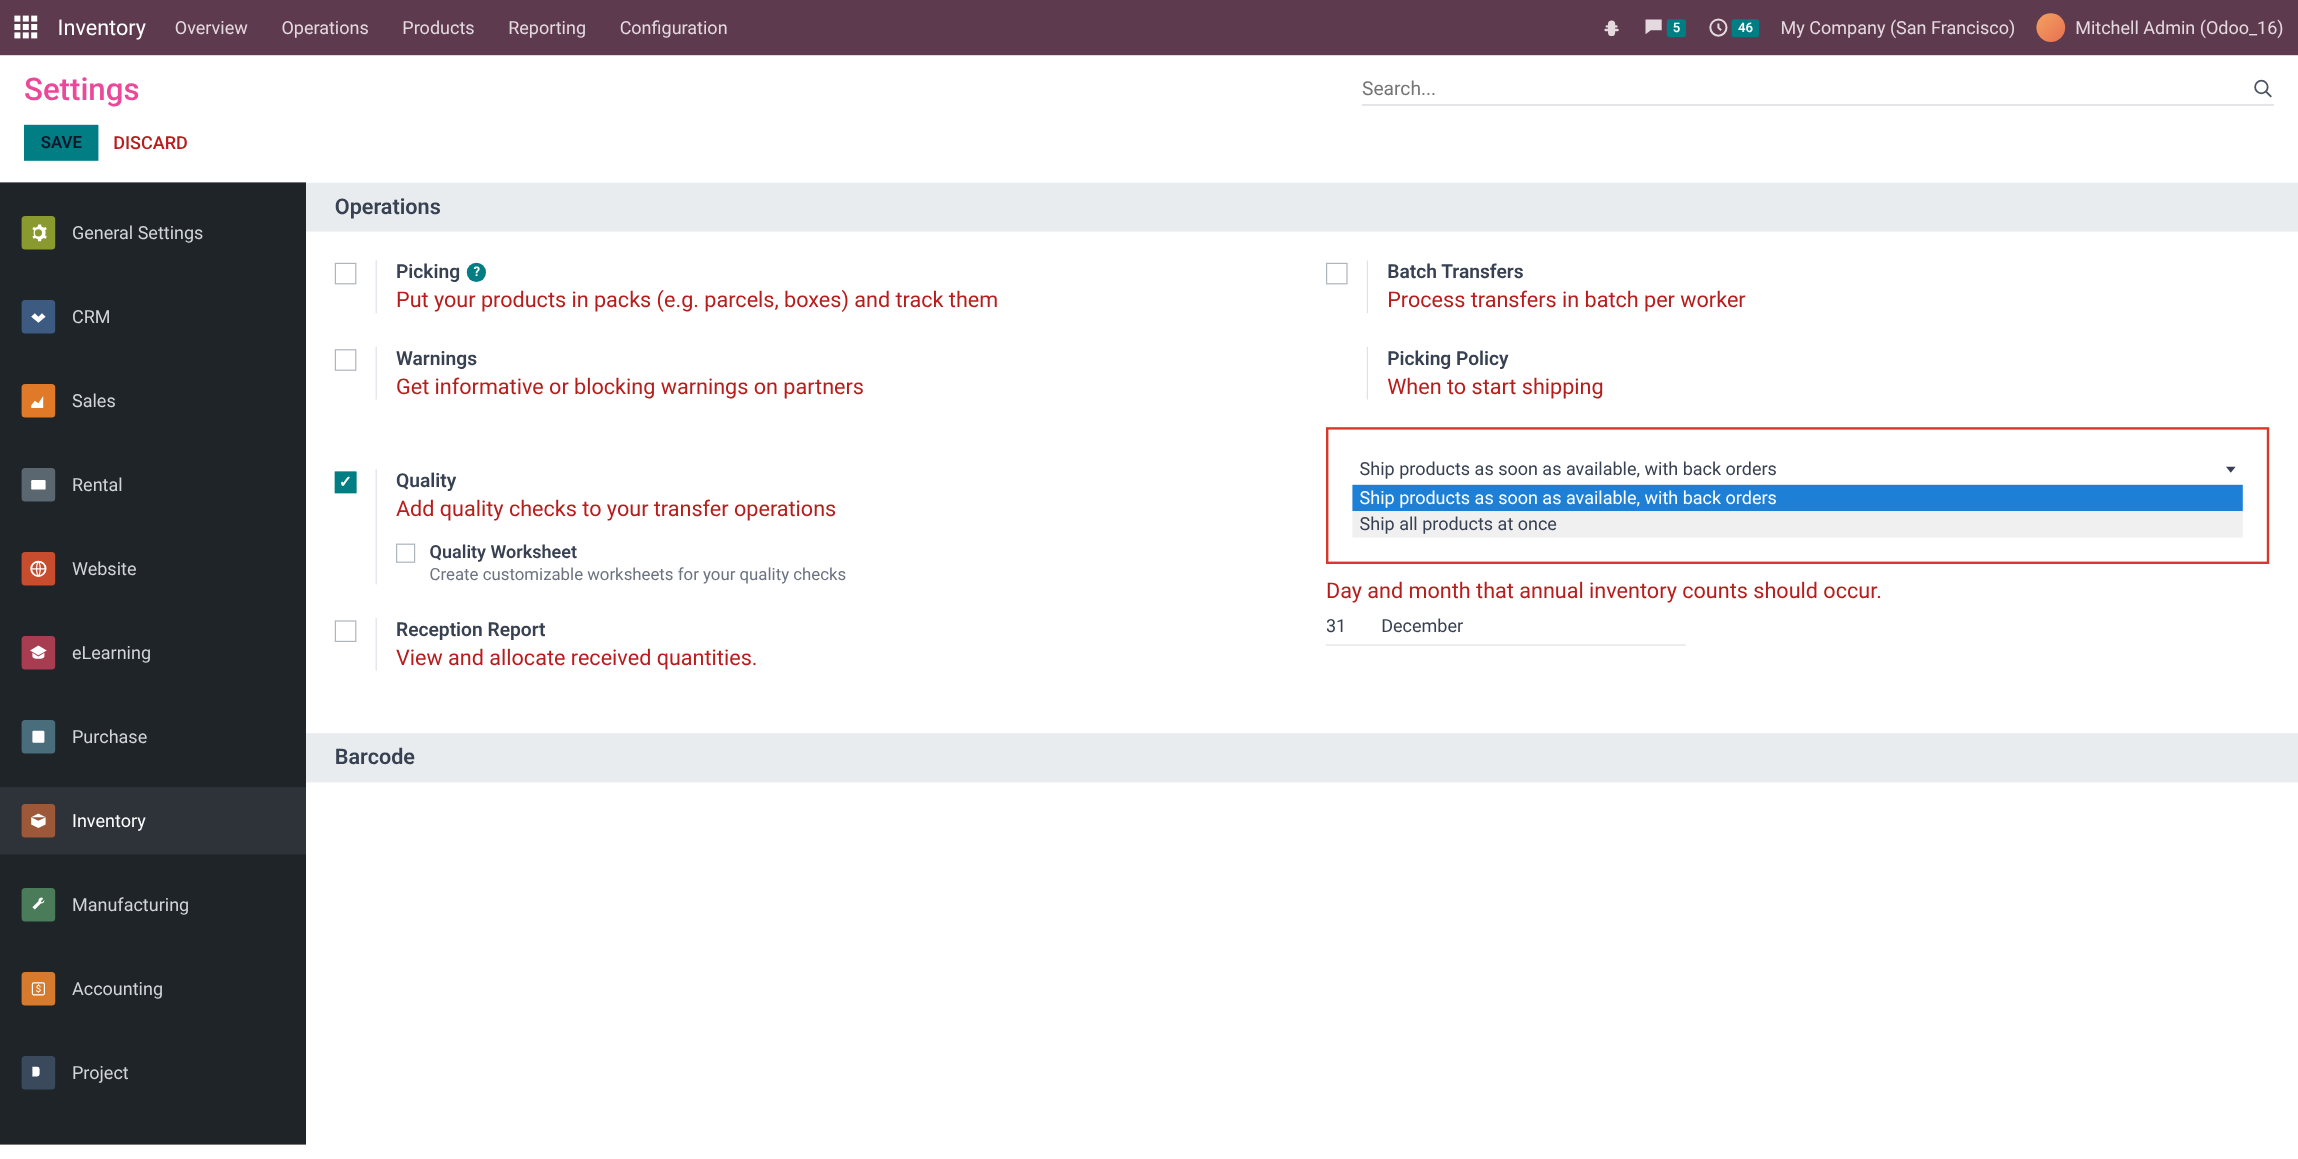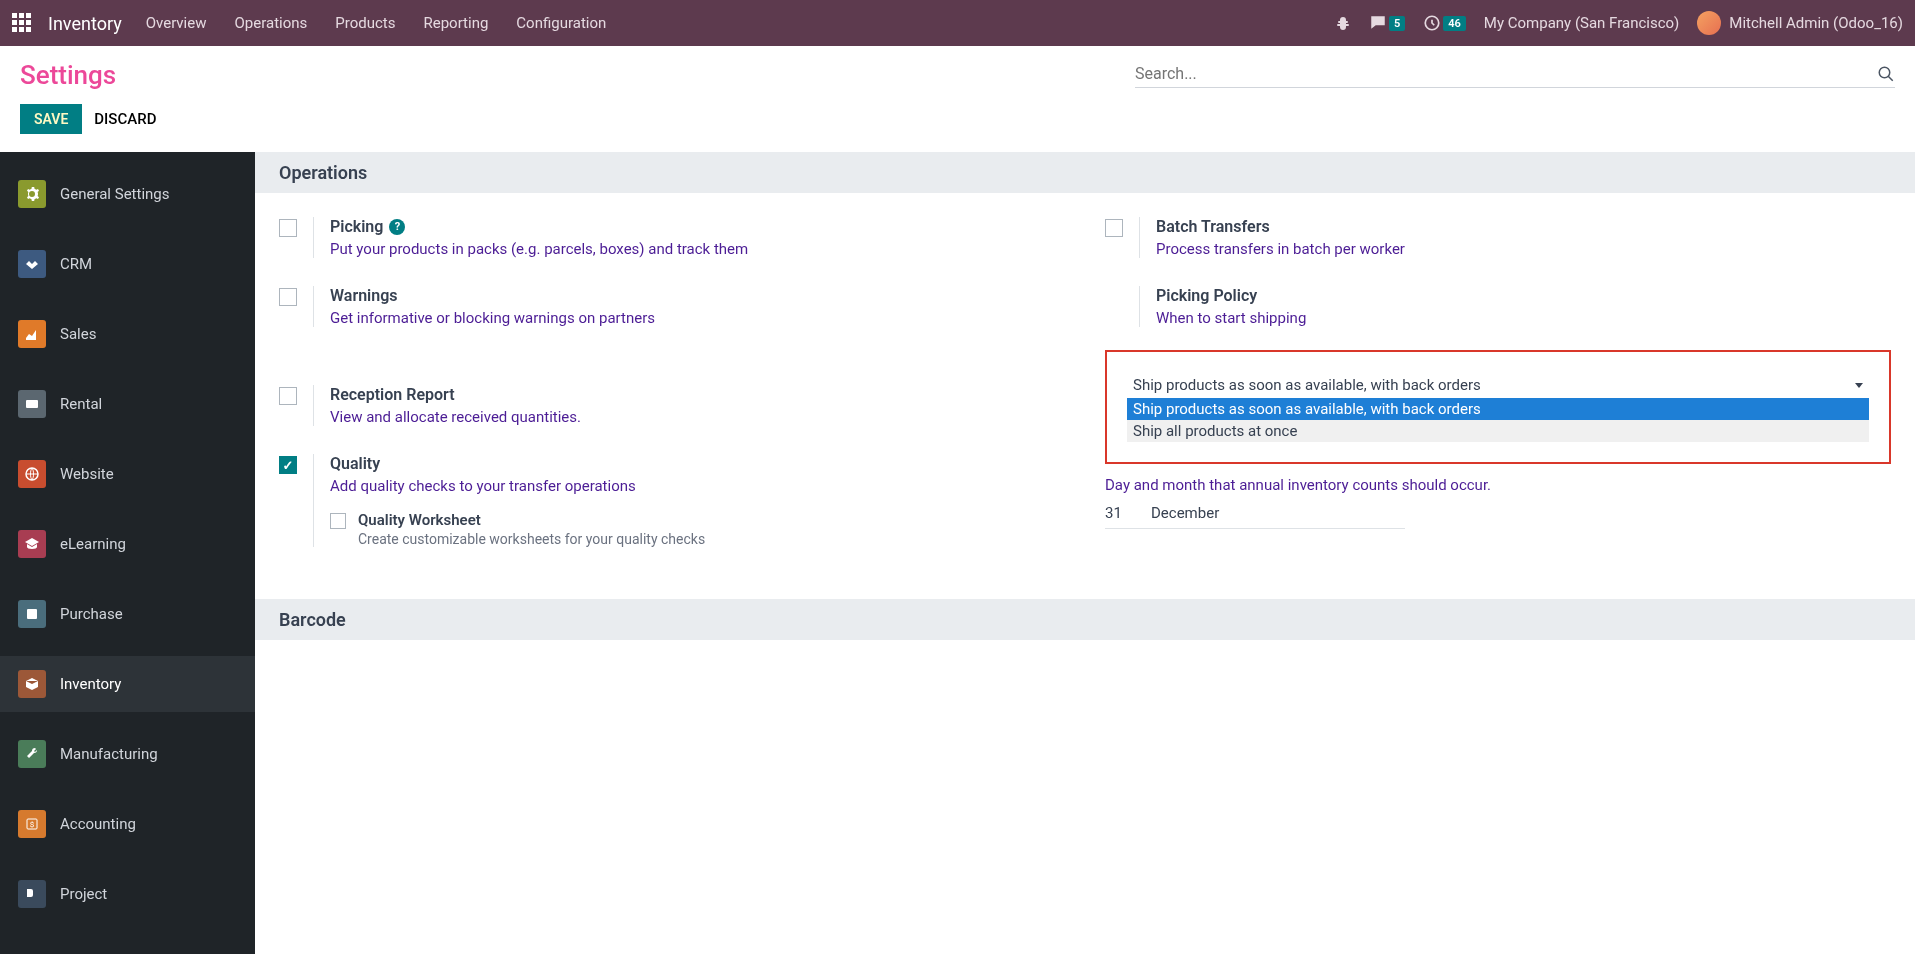--- a/index.html
+++ b/index.html
@@ -24,22 +24,22 @@
 .header { padding: 14px 20px 0 20px; display: flex; align-items: flex-start; gap: 40px; }
 .header-left { flex: 0 0 auto; }
 .page-title { font-size: 26px; color: #ec4899; font-weight: 500; }
 .header-right { flex: 1; display: flex; justify-content: flex-end; }
 .search-wrap { width: 760px; border-bottom: 1px solid #d1d5db; display: flex; align-items: center; padding: 4px 0; }
 .search-input { flex: 1; border: none; outline: none; font-size: 16px; color: #6b7280; background: transparent; }
 .search-icon-svg { width: 18px; height: 18px; stroke: #4b5563; stroke-width: 2; fill: none; }
 
 
 .actions { padding: 14px 20px 18px 20px; display: flex; gap: 12px; align-items: center; }
-.btn-save { background: #017e84; color: #fef9c3; border: none; padding: 7px 14px; font-size: 14px; font-weight: 600; cursor: pointer; }
-.btn-discard { background: transparent; color: #000000; border: none; font-size: 15px; font-weight: 500; cursor: pointer; }
+.btn-save { background: #017e84; color: #0f172a; border: none; padding: 7px 14px; font-size: 14px; font-weight: 600; cursor: pointer; }
+.btn-discard { background: transparent; color: #b91c1c; border: none; font-size: 15px; font-weight: 500; cursor: pointer; }
 
 
 .main { display: flex; height: calc(100vh - 46px - 54px - 64px); }
 .sidebar { width: 255px; background: #1f2428; color: #d1d5db; overflow-y: auto; flex-shrink: 0; }
 .sidebar-item { display: flex; align-items: center; gap: 14px; padding: 14px 18px; cursor: pointer; font-size: 15px; margin-top: 14px; }
 .sidebar-item.active { background: #2d3338; color: #fff; }
 .sidebar-icon { width: 28px; height: 28px; border-radius: 3px; display: flex; align-items: center; justify-content: center; flex-shrink: 0; }
 .ic-gear { background: #8a9a2e; }
 .ic-crm { background: #3d5a80; }
 .ic-sales { background: #e07a29; }
@@ -56,21 +56,21 @@
 .content { flex: 1; overflow-y: auto; background: #fff; position: relative; }
 .section-header { background: #e9ecef; padding: 10px 24px; font-size: 18px; font-weight: 600; color: #374151; }
 .settings-grid { display: flex; padding: 24px; gap: 40px; }
 .settings-col { flex: 1; }
 .setting-row { display: flex; gap: 16px; margin-bottom: 28px; align-items: flex-start; }
 .setting-checkbox { width: 18px; height: 18px; border: 1px solid #adb5bd; margin-top: 2px; cursor: pointer; flex-shrink: 0; display: flex; align-items: center; justify-content: center; }
 .setting-checkbox.checked { background: #017e84; border-color: #017e84; }
 .setting-checkbox.checked::after { content: '✓'; color: #fff; font-size: 13px; font-weight: bold; }
 .setting-body { flex: 1; border-left: 1px solid #dee2e6; padding-left: 16px; }
 .setting-title { font-size: 16px; font-weight: 600; color: #374151; margin-bottom: 4px; display: flex; align-items: center; gap: 6px; }
-.setting-desc { font-size: 15px; color: #4c1d95; }
+.setting-desc { font-size: 18px; color: #b91c1c; }
 .help-icon { width: 16px; height: 16px; background: #017e84; color: #fff; border-radius: 50%; display: inline-flex; align-items: center; justify-content: center; font-size: 11px; font-weight: bold; }
 .sub-setting { margin-top: 16px; display: flex; gap: 12px; align-items: flex-start; }
 .sub-checkbox { width: 16px; height: 16px; border: 1px solid #adb5bd; margin-top: 2px; cursor: pointer; }
 .sub-body { flex: 1; }
 .sub-title { font-size: 15px; font-weight: 600; color: #374151; }
 .sub-desc { font-size: 14px; color: #6b7280; margin-top: 2px; }
 
 
 .dropdown-highlight { border: 2px solid #d9372a; padding: 20px; margin-top: 8px; position: relative; }
 .dropdown-selected { padding: 4px 6px; font-size: 15px; color: #374151; display: flex; align-items: center; justify-content: space-between; cursor: pointer; }
@@ -274,43 +274,43 @@
 
         <div class="setting-row">
           <div class="setting-checkbox"></div>
           <div class="setting-body">
             <div class="setting-title">Warnings</div>
             <div class="setting-desc">Get informative or blocking warnings on partners</div>
           </div>
         </div>
 
         <div style="height:30px"></div>
-
-        <div class="setting-row">
-          <div class="setting-checkbox"></div>
-          <div class="setting-body">
-            <div class="setting-title">Reception Report</div>
-            <div class="setting-desc">View and allocate received quantities.</div>
-          </div>
-        </div>
 
         <div class="setting-row">
           <div class="setting-checkbox checked"></div>
           <div class="setting-body">
             <div class="setting-title">Quality</div>
             <div class="setting-desc">Add quality checks to your transfer operations</div>
             <div class="sub-setting">
               <div class="sub-checkbox"></div>
               <div class="sub-body">
                 <div class="sub-title">Quality Worksheet</div>
                 <div class="sub-desc">Create customizable worksheets for your quality checks</div>
               </div>
             </div>
           </div>
         </div>
+
+        <div class="setting-row">
+          <div class="setting-checkbox"></div>
+          <div class="setting-body">
+            <div class="setting-title">Reception Report</div>
+            <div class="setting-desc">View and allocate received quantities.</div>
+          </div>
+        </div>
       </div>
 
       <div class="settings-col">
         <div class="setting-row">
           <div class="setting-checkbox"></div>
           <div class="setting-body">
             <div class="setting-title">Batch Transfers</div>
             <div class="setting-desc">Process transfers in batch per worker</div>
           </div>
         </div>

